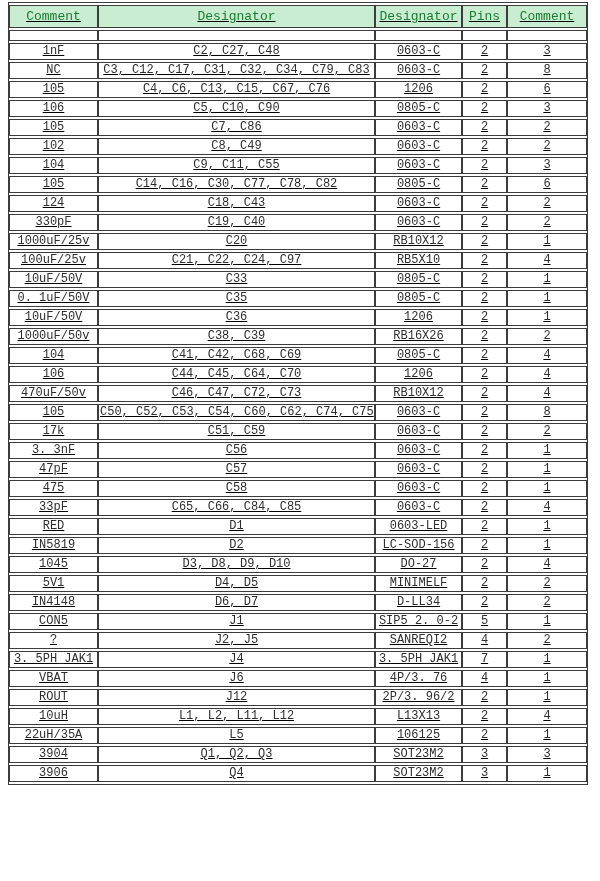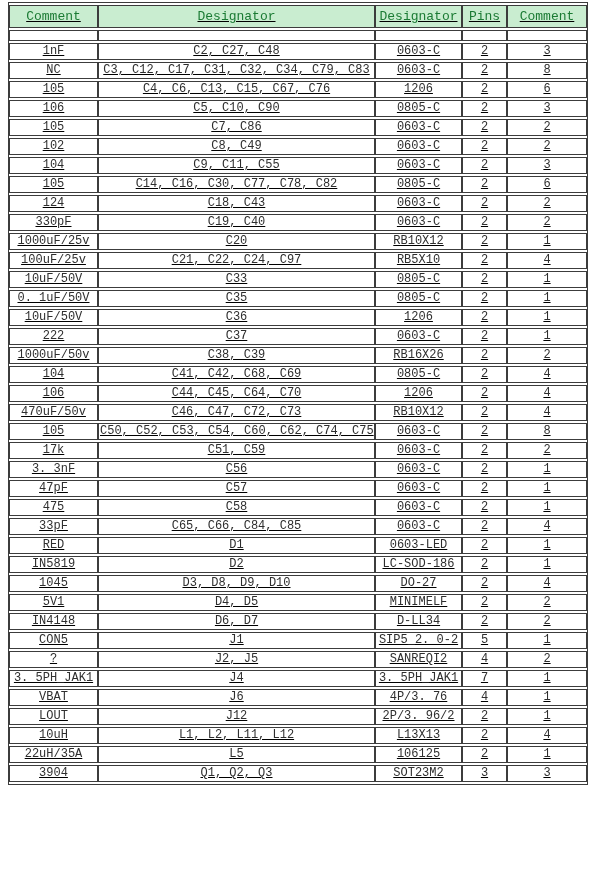--- a/index.html
+++ b/index.html
@@ -184,27 +184,20 @@
           <td>1</td>
         </tr>
         <tr>
           <td>10uF/50V</td>
           <td>C36</td>
           <td>1206</td>
           <td>2</td>
           <td>1</td>
         </tr>
         <tr>
-          <td>222</td>
-          <td>C37</td>
-          <td>0603-C</td>
-          <td>2</td>
-          <td>1</td>
-        </tr>
-        <tr>
           <td>1000uF/50v</td>
           <td>C38, C39</td>
           <td>RB16X26</td>
           <td>2</td>
           <td>2</td>
         </tr>
         <tr>
           <td>104</td>
           <td>C41, C42, C68, C69</td>
           <td>0805-C</td>
@@ -270,21 +263,21 @@
         <tr>
           <td>RED</td>
           <td>D1</td>
           <td>0603-LED</td>
           <td>2</td>
           <td>1</td>
         </tr>
         <tr>
           <td>IN5819</td>
           <td>D2</td>
-          <td>LC-SOD-186</td>
+          <td>LC-SOD-156</td>
           <td>2</td>
           <td>1</td>
         </tr>
         <tr>
           <td>1045</td>
           <td>D3, D8, D9, D10</td>
           <td>DO-27</td>
           <td>2</td>
           <td>4</td>
         </tr>
@@ -324,21 +317,21 @@
           <td>1</td>
         </tr>
         <tr>
           <td>VBAT</td>
           <td>J6</td>
           <td>4P/3. 76</td>
           <td>4</td>
           <td>1</td>
         </tr>
         <tr>
-          <td>LOUT</td>
+          <td>ROUT</td>
           <td>J12</td>
           <td>2P/3. 96/2</td>
           <td>2</td>
           <td>1</td>
         </tr>
         <tr>
           <td>10uH</td>
           <td>L1, L2, L11, L12</td>
           <td>L13X13</td>
           <td>2</td>
@@ -350,16 +343,23 @@
           <td>106125</td>
           <td>2</td>
           <td>1</td>
         </tr>
         <tr>
           <td>3904</td>
           <td>Q1, Q2, Q3</td>
           <td>SOT23M2</td>
           <td>3</td>
           <td>3</td>
+        </tr>
+        <tr>
+          <td>3906</td>
+          <td>Q4</td>
+          <td>SOT23M2</td>
+          <td>3</td>
+          <td>1</td>
         </tr>
       </tbody>
   </table>
 </div>
 
 </body></html>

